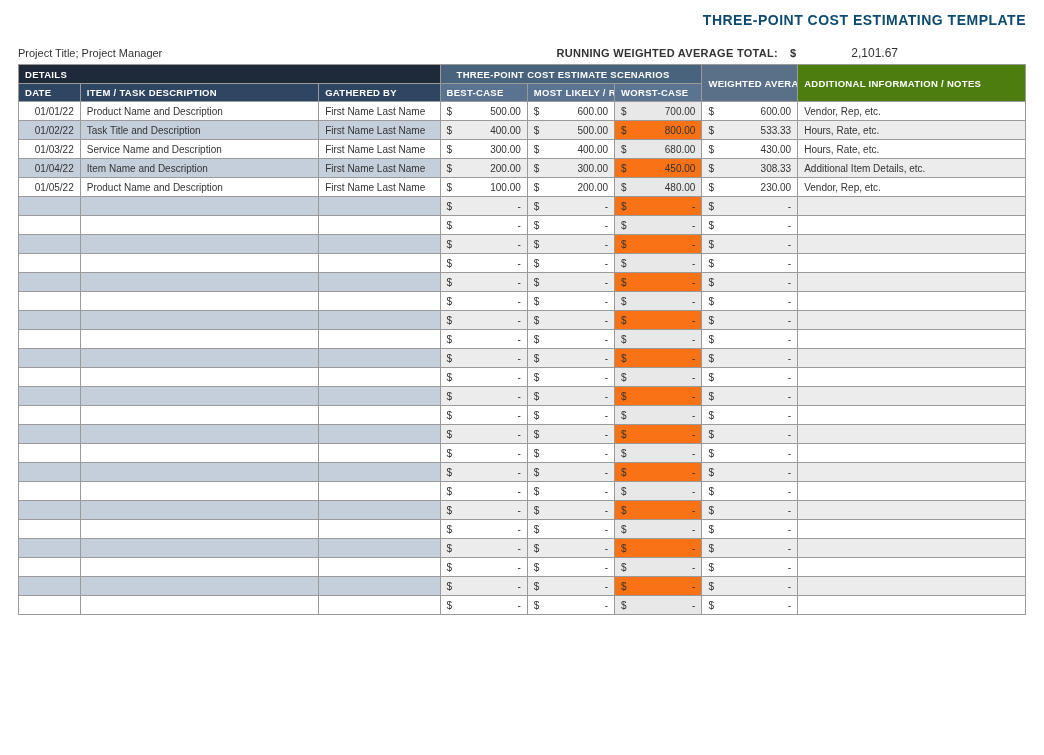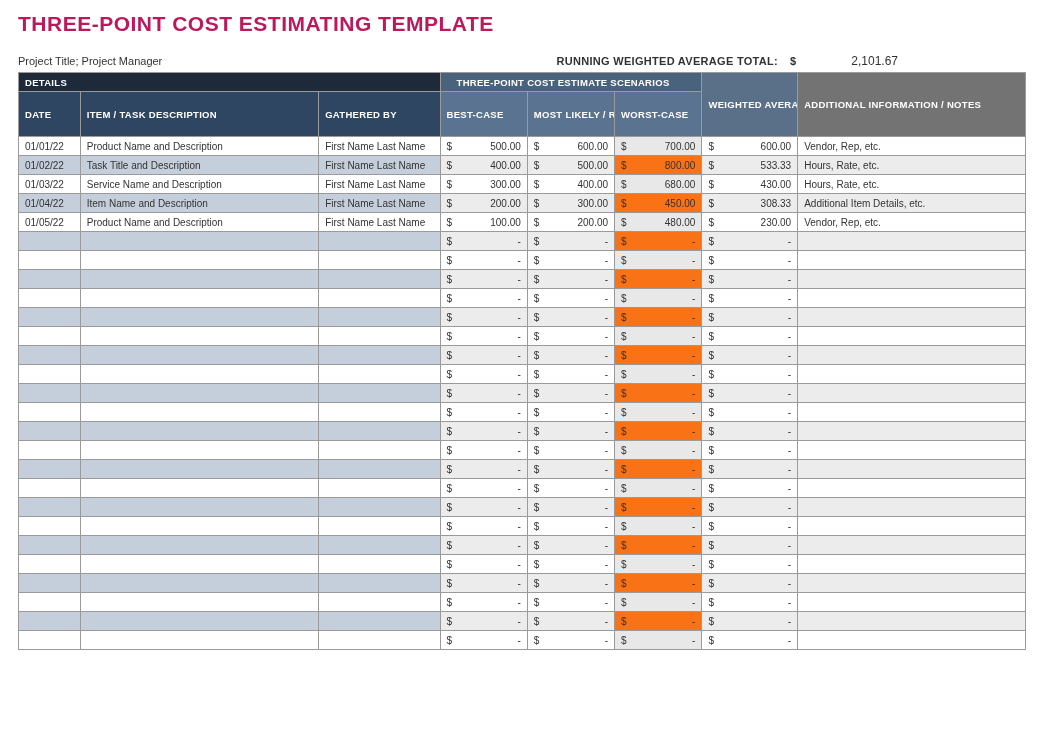--- a/index.html
+++ b/index.html
@@ -5,25 +5,26 @@
   * { box-sizing: border-box; }
   body {
     margin: 0;
     padding: 12px 18px;
     font-family: "Segoe UI", Arial, sans-serif;
     background: #fff;
     color: #333;
     width: 1044px;
   }
   .title {
-    color: #be185d;
+    color: #0c4a6e;
     font-weight: 700;
-    font-size: 21px;
+    font-size: 14px;
     letter-spacing: 0.5px;
     margin-bottom: 18px;
+    text-align: right;
   }
   .subhead {
     display: flex;
     align-items: baseline;
     font-size: 11px;
     margin-bottom: 4px;
     margin-top: 8px;
   }
   .subhead .proj { flex: 0 0 530px; }
   .subhead .runlabel { flex: 0 0 230px; text-align: right; font-weight: 600; letter-spacing: 0.3px;}
@@ -46,22 +47,22 @@
     background: #3d5770;
     color: #fff;
     font-weight: 700;
     text-align: left;
     font-size: 9.5px;
     letter-spacing: 0.3px;
   }
   thead tr.labelrow th.details   { background: #1e2a3a; }
   thead tr.labelrow th.scenarios { background: #4a637c; padding-left: 16px; }
   thead tr.labelrow th.weighted  { background: #5a7089; }
-  thead tr.labelrow th.notes     { background: #737373; }
-  thead tr.colrow th { background: #2e4661; height: 45px; }
+  thead tr.labelrow th.notes     { background: #4d7c0f; }
+  thead tr.colrow th { background: #2e4661; height: 18px; }
   thead tr.colrow th.best   { background: #5a7390; }
   thead tr.colrow th.likely { background: #5a7390; }
   thead tr.colrow th.worst  { background: #5a7390; }
 
   col.c-date   { width: 58px; }
   col.c-item   { width: 224px; }
   col.c-gath   { width: 114px; }
   col.c-best   { width: 82px; }
   col.c-like   { width: 82px; }
   col.c-worst  { width: 82px; }
@@ -71,21 +72,21 @@
   td.money {
     text-align: right;
     position: relative;
     padding-left: 16px;
   }
   td.money::before {
     content: "$";
     position: absolute;
     left: 6px;
   }
-  td.date { text-align: left; }
+  td.date { text-align: right; }
   tbody tr.even td.date,
   tbody tr.even td.item,
   tbody tr.even td.gath { background: #c5cfdc; }
   tbody tr.odd  td.date,
   tbody tr.odd  td.item,
   tbody tr.odd  td.gath { background: #ffffff; }
   tbody tr.even td.best,
   tbody tr.even td.likely,
   tbody tr.even td.wavg,
   tbody tr.even td.notes { background: #ececec; }

